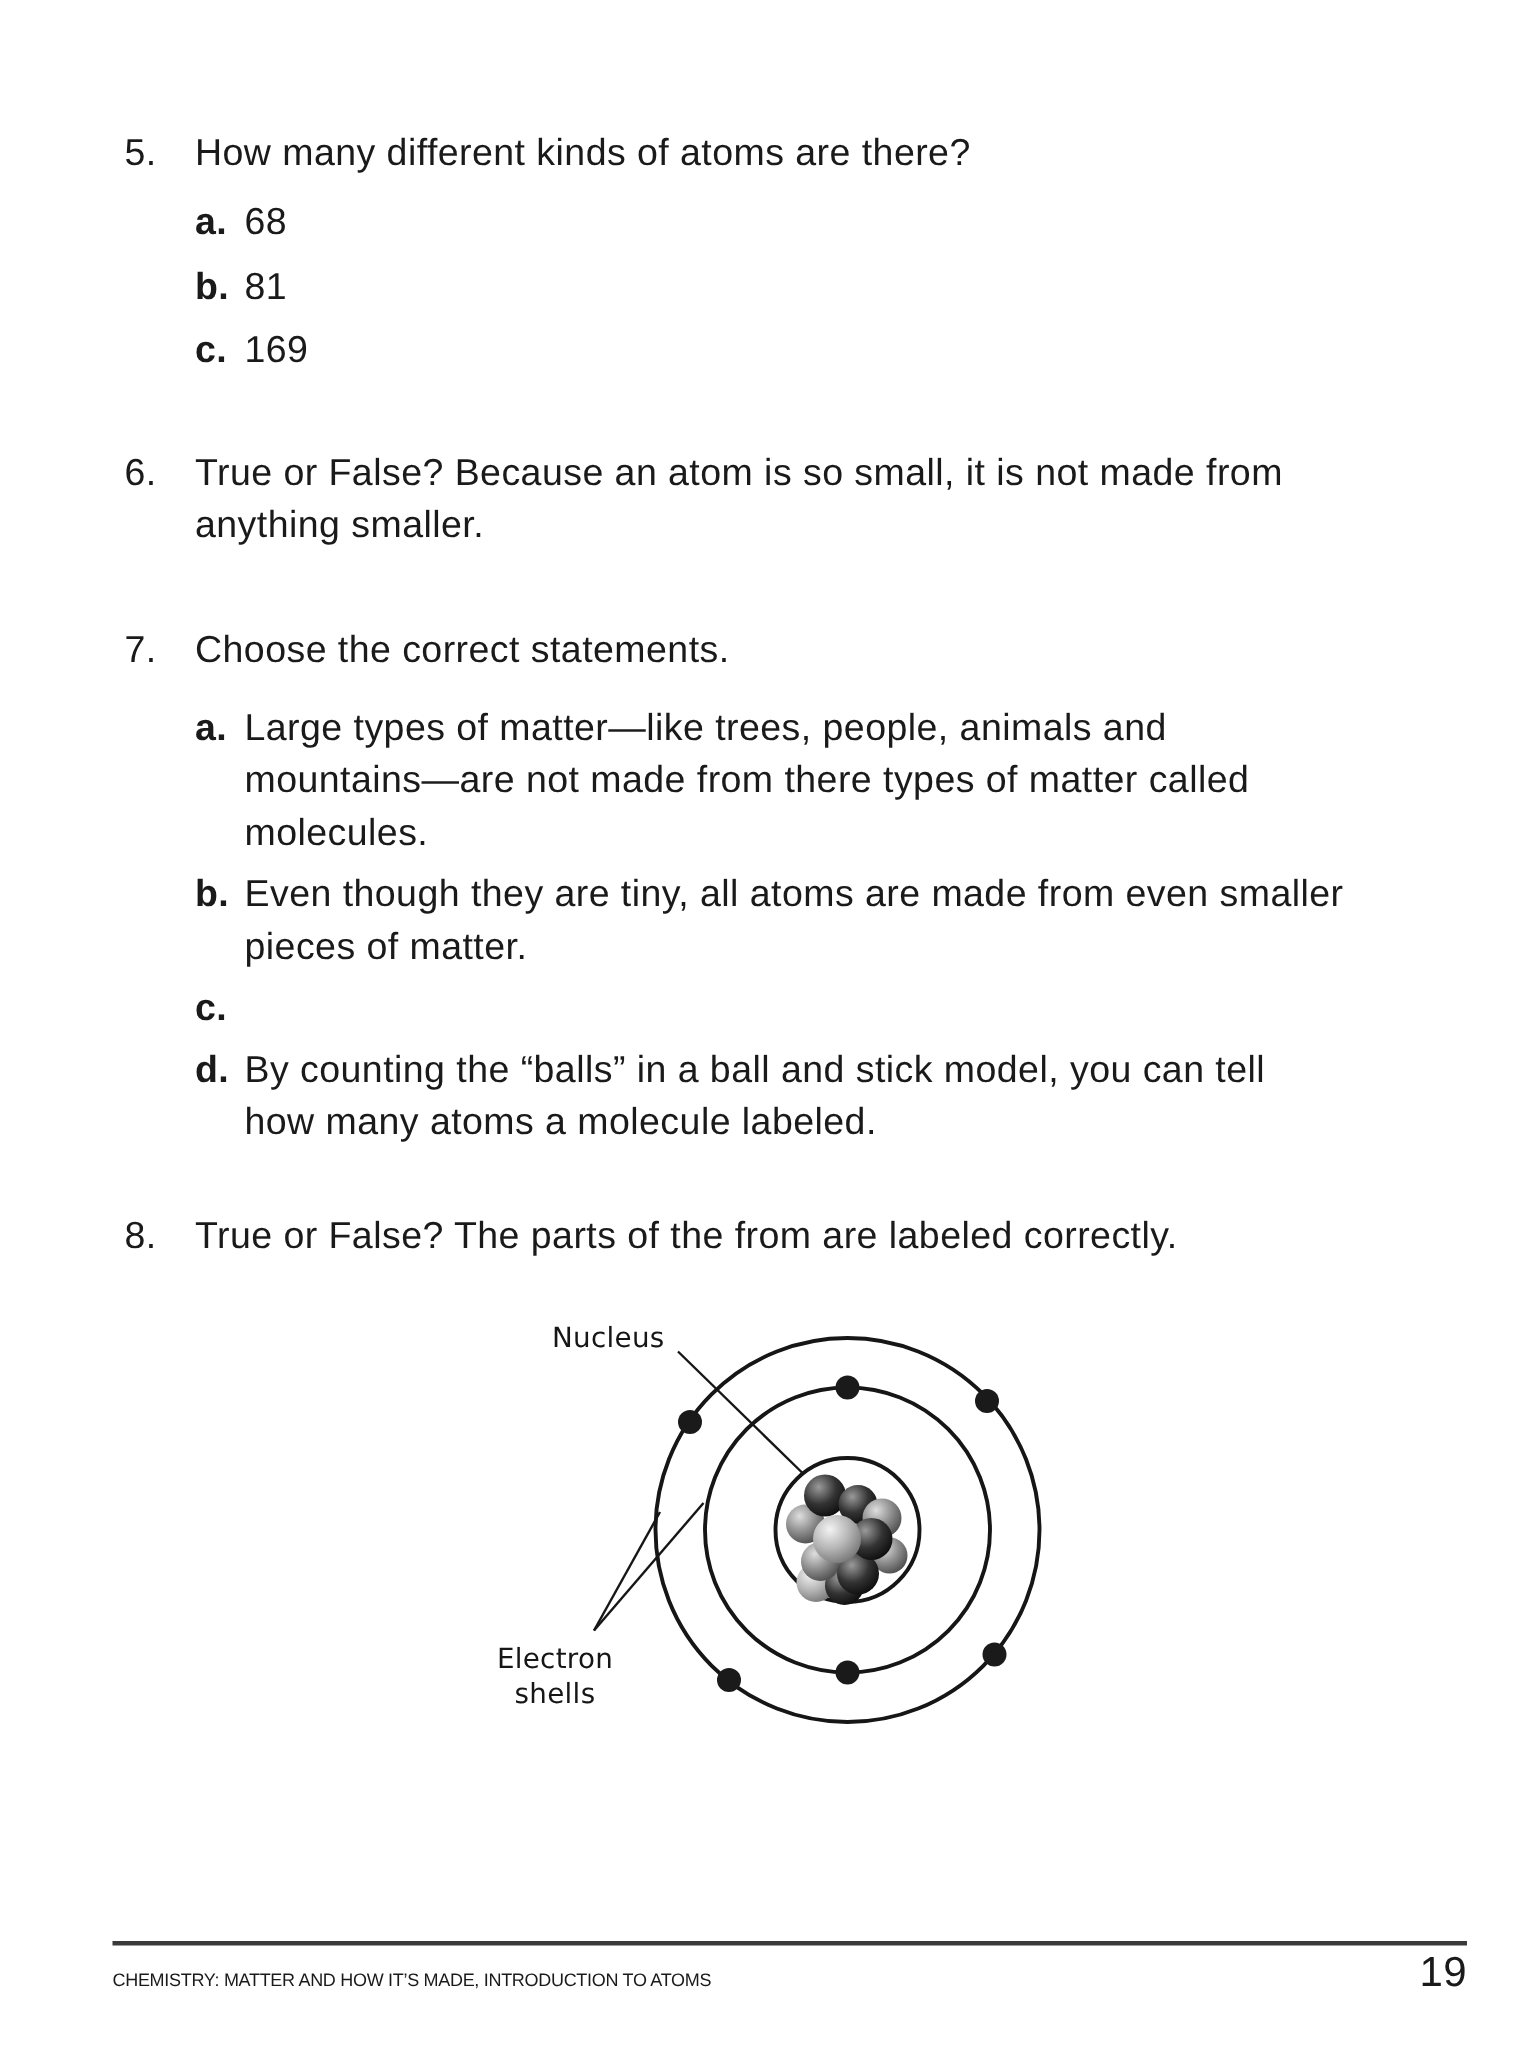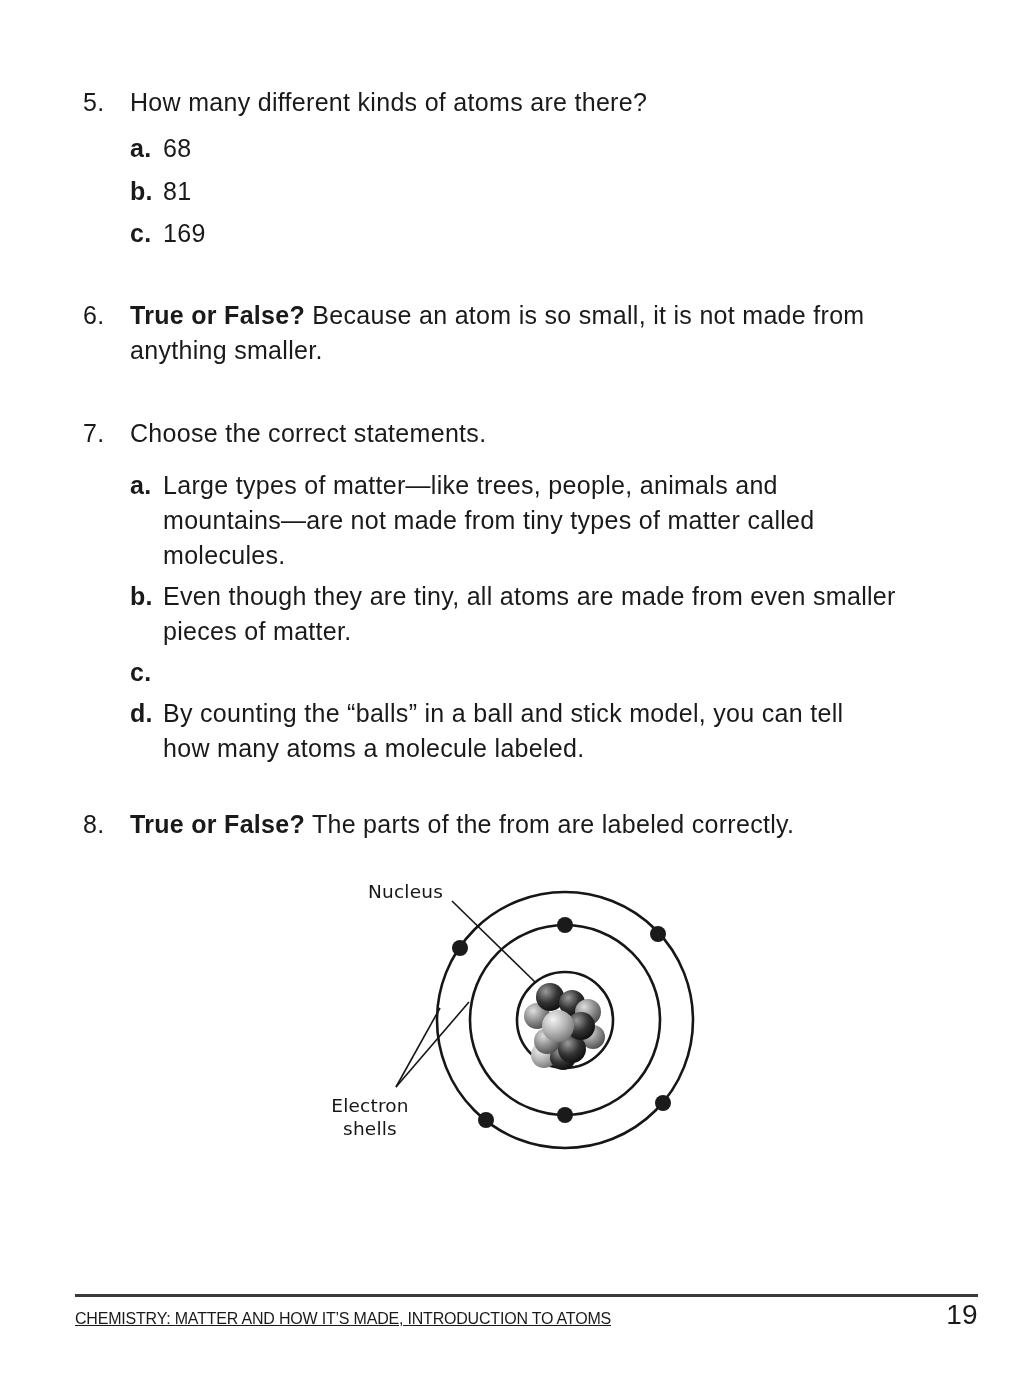--- a/index.html
+++ b/index.html
@@ -5,21 +5,21 @@
   html,body { margin:0; padding:0; background:#ffffff; }
   .page {
     position:relative; width:1024px; height:1376px; background:#ffffff;
     font-family:"Liberation Sans", sans-serif; color:#1a1a1a;
     font-size:25px; line-height:35px; letter-spacing:0.3px; overflow:hidden;
   }
   .content { padding-top:85px; }
   .q { display:flex; margin-left:83px; }
   .q .num { flex:0 0 47px; }
   .q .body { white-space:pre-line; padding-right:40px; }
-  .bold { font-weight:700; }
+  .bold { font-weight:400; }
   .opts { margin-left:130px; }
   .opts-5 { margin-top:11px; }
   .opts-7 { margin-top:17px; }
   .opt { display:flex; }
   .opts-5 .opt { margin-bottom:7.5px; }
   .opts-5 .opt:last-child { margin-bottom:0; }
   .opts-7 .opt + .opt { margin-top:6px; }
   .opt .letter { flex:0 0 33px; font-weight:700; }
   .opt .text { white-space:pre-line; padding-right:20px; }
   .mt-q6 { margin-top:47px; }
@@ -29,21 +29,21 @@
   .diagram svg { display:block; }
   .diag-label {
     font-family:"DejaVu Sans", sans-serif; font-size:18.5px;
     fill:#161616; letter-spacing:0.2px;
   }
   .footer {
     position:absolute; left:75px; top:1294px; width:903px;
     border-top:3px solid #3a3a3a; padding-top:5px;
     display:flex; justify-content:space-between; align-items:baseline;
   }
-  .footer .title { font-size:16px; letter-spacing:-0.2px; line-height:24px;text-decoration:underline; }
+  .footer .title { font-size:12px; letter-spacing:-0.2px; line-height:24px; }
   .footer .pagenum { font-size:28px; line-height:26px; }
 </style>
 </head>
 <body>
 
 <div class="page">
   <div class="content">
 
     <div class="q">
       <div class="num">5.</div>
@@ -71,21 +71,21 @@
     </div>
 
     <div class="q mt-q7">
       <div class="num">7.</div>
       <div class="body">Choose the correct statements.</div>
     </div>
     <div class="opts opts-7">
       <div class="opt">
         <div class="letter">a.</div>
         <div class="text">Large types of matter—like trees, people, animals and
-mountains—are not made from tiny types of matter called
+mountains—are not made from there types of matter called
 molecules.</div>
       </div>
       <div class="opt">
         <div class="letter">b.</div>
         <div class="text">Even though they are tiny, all atoms are made from even smaller
 pieces of matter.</div>
       </div>
       <div class="opt">
         <div class="letter">c.</div>
       </div>

